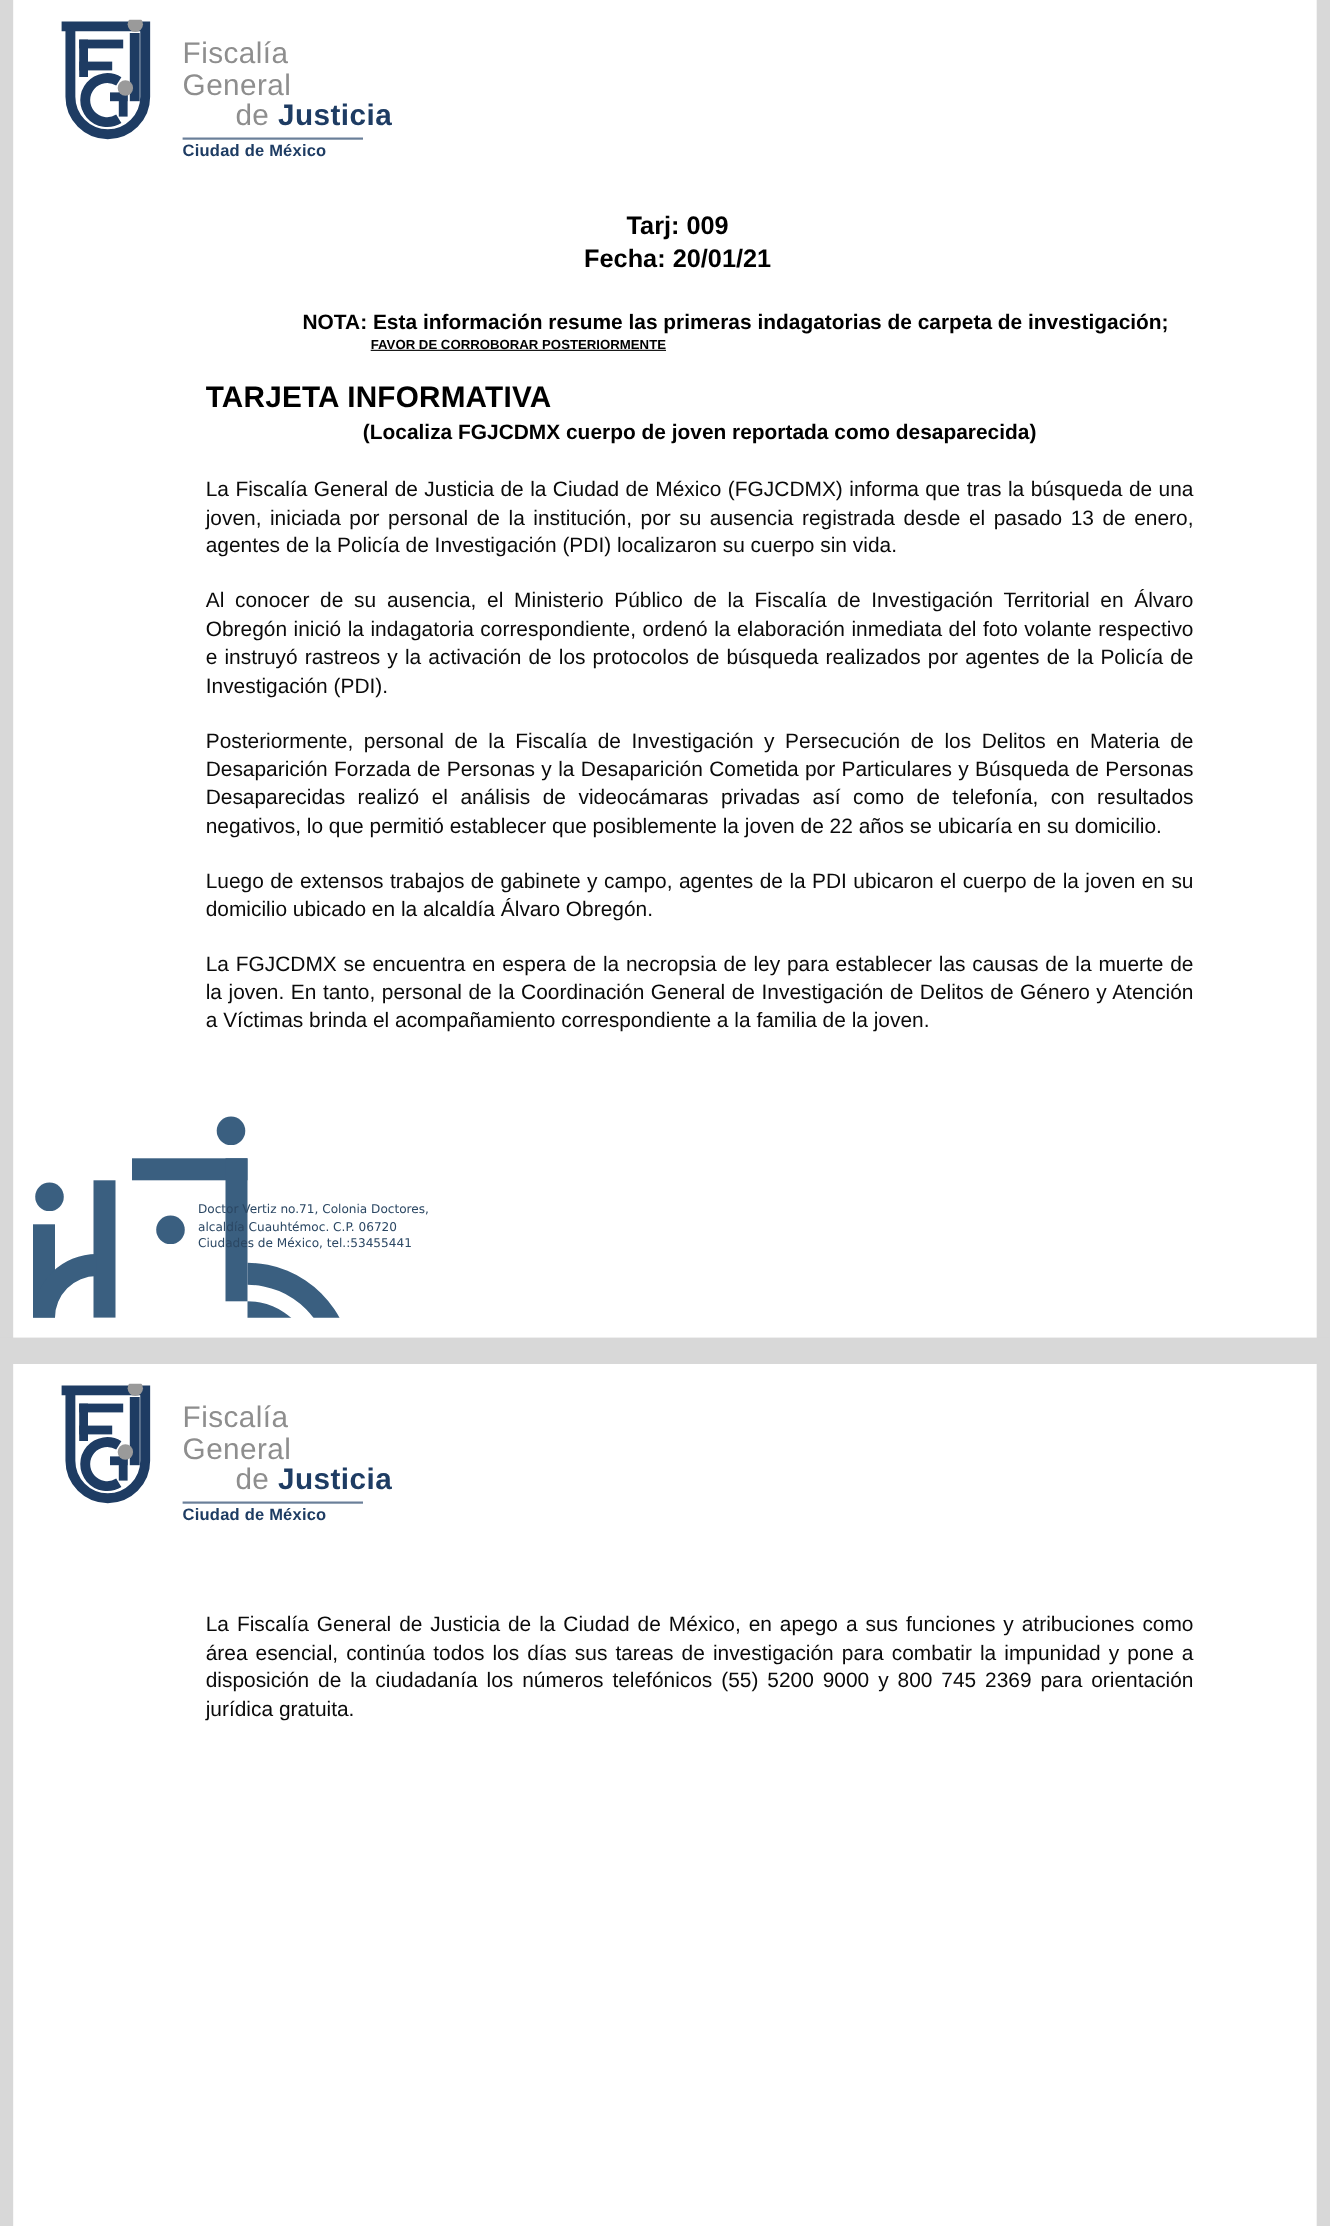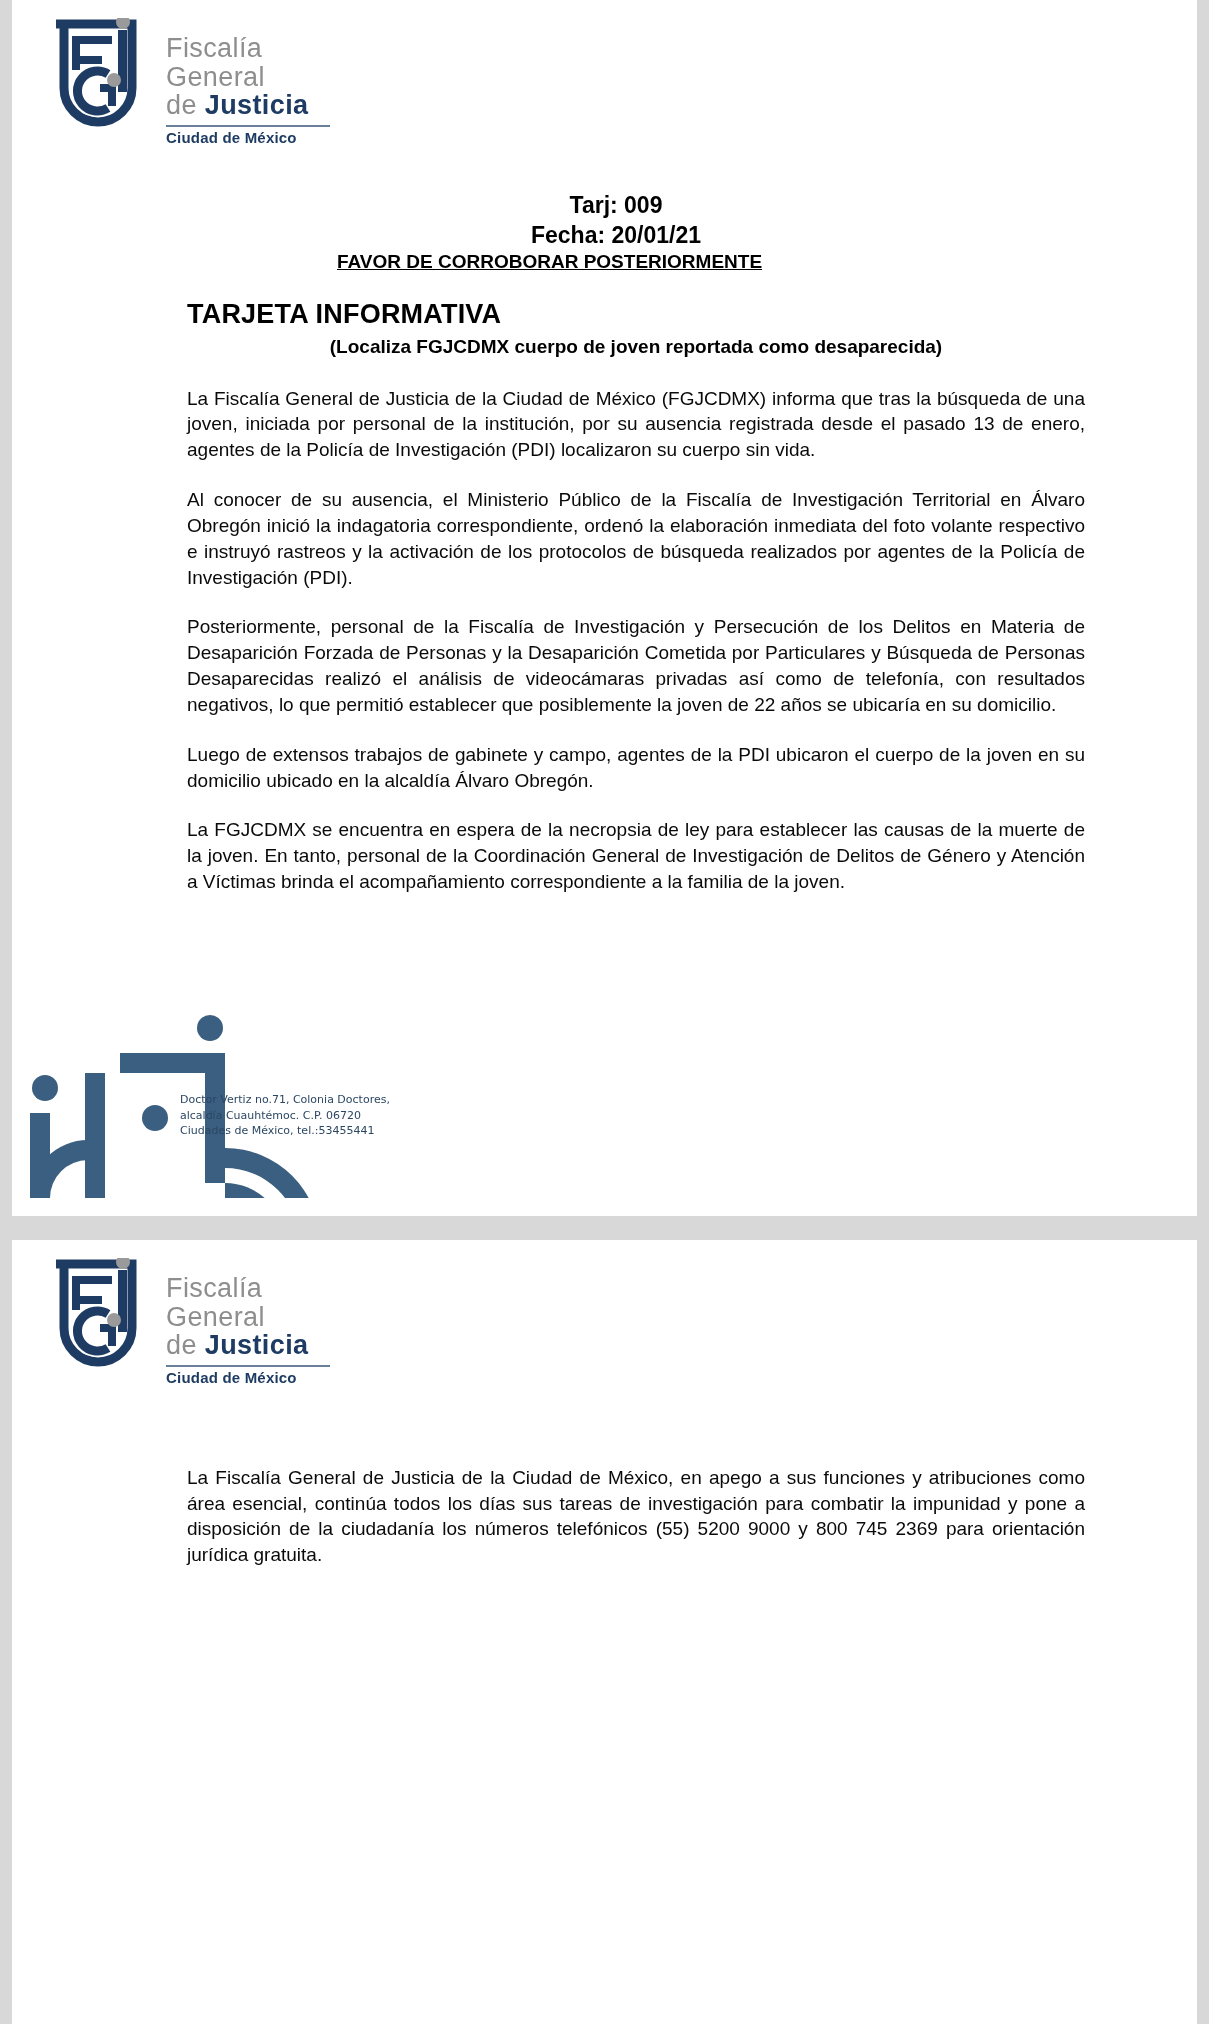--- a/index.html
+++ b/index.html
@@ -49,20 +49,21 @@
     letter-spacing: 0.4px;
     font-weight: 400;
     display: block;
   }
   .logo-words .lw-row {
     font-size: 27px;
     color: #8e8e8e;
     letter-spacing: 0.4px;
     display: block;
     white-space: nowrap;
+    margin-left: 48px;
   }
   .logo-words .lw-row b {
     color: #1e3c63;
     font-weight: 700;
   }
   .logo-rule {
     border-top: 2px solid #6a7f99;
     margin: 5px 0 3px 0;
     width: 164px;
   }
@@ -92,21 +93,21 @@
     font-weight: 700;
     font-size: 19px;
     line-height: 1.33;
     text-align: justify;
     text-justify: inter-word;
     text-indent: -62px;
     padding-left: 62px;
   }
   .nota-last {
     font-weight: 700;
-    font-size: 19px;
+    font-size: 12px;
     text-decoration: underline;
     display: block;
     margin-left: 150px;
     margin-top: 0;
     white-space: nowrap;
   }
   .title {
     font-weight: 700;
     font-size: 27px;
     margin-top: 26px;
@@ -183,20 +184,24 @@
       </div>
     </div>
 
     <div class="doc-body">
 
       <div class="meta">
         <div>Tarj: 009</div>
         <div>Fecha: 20/01/21</div>
       </div>
 
+      <div class="nota">
+        <span>NOTA:</span>
+        <span>Esta información resume las primeras indagatorias de carpeta de investigación;</span>
+      </div>
       <span class="nota-last">FAVOR DE CORROBORAR POSTERIORMENTE</span>
 
       <div class="title">TARJETA INFORMATIVA</div>
       <div class="subtitle">(Localiza FGJCDMX cuerpo de joven reportada como desaparecida)</div>
 
       <p class="para">La Fiscalía General de Justicia de la Ciudad de México (FGJCDMX) informa que tras la búsqueda de una joven, iniciada por personal de la institución, por su ausencia registrada desde el pasado 13 de enero, agentes de la Policía de Investigación (PDI) localizaron su cuerpo sin vida.</p>
       <p class="para">Al conocer de su ausencia, el Ministerio Público de la Fiscalía de Investigación Territorial en Álvaro Obregón inició la indagatoria correspondiente, ordenó la elaboración inmediata del foto volante respectivo e instruyó rastreos y la activación de los protocolos de búsqueda realizados por agentes de la Policía de Investigación (PDI).</p>
       <p class="para">Posteriormente, personal de la Fiscalía de Investigación y Persecución de los Delitos en Materia de Desaparición Forzada de Personas y la Desaparición Cometida por Particulares y Búsqueda de Personas Desaparecidas realizó el análisis de videocámaras privadas así como de telefonía, con resultados negativos, lo que permitió establecer que posiblemente la joven de 22 años se ubicaría en su domicilio.</p>
       <p class="para">Luego de extensos trabajos de gabinete y campo, agentes de la PDI ubicaron el cuerpo de la joven en su domicilio ubicado en la alcaldía Álvaro Obregón.</p>
       <p class="para">La FGJCDMX se encuentra en espera de la necropsia de ley para establecer las causas de la muerte de la joven. En tanto, personal de la Coordinación General de Investigación de Delitos de Género y Atención a Víctimas brinda el acompañamiento correspondiente a la familia de la joven.</p>

